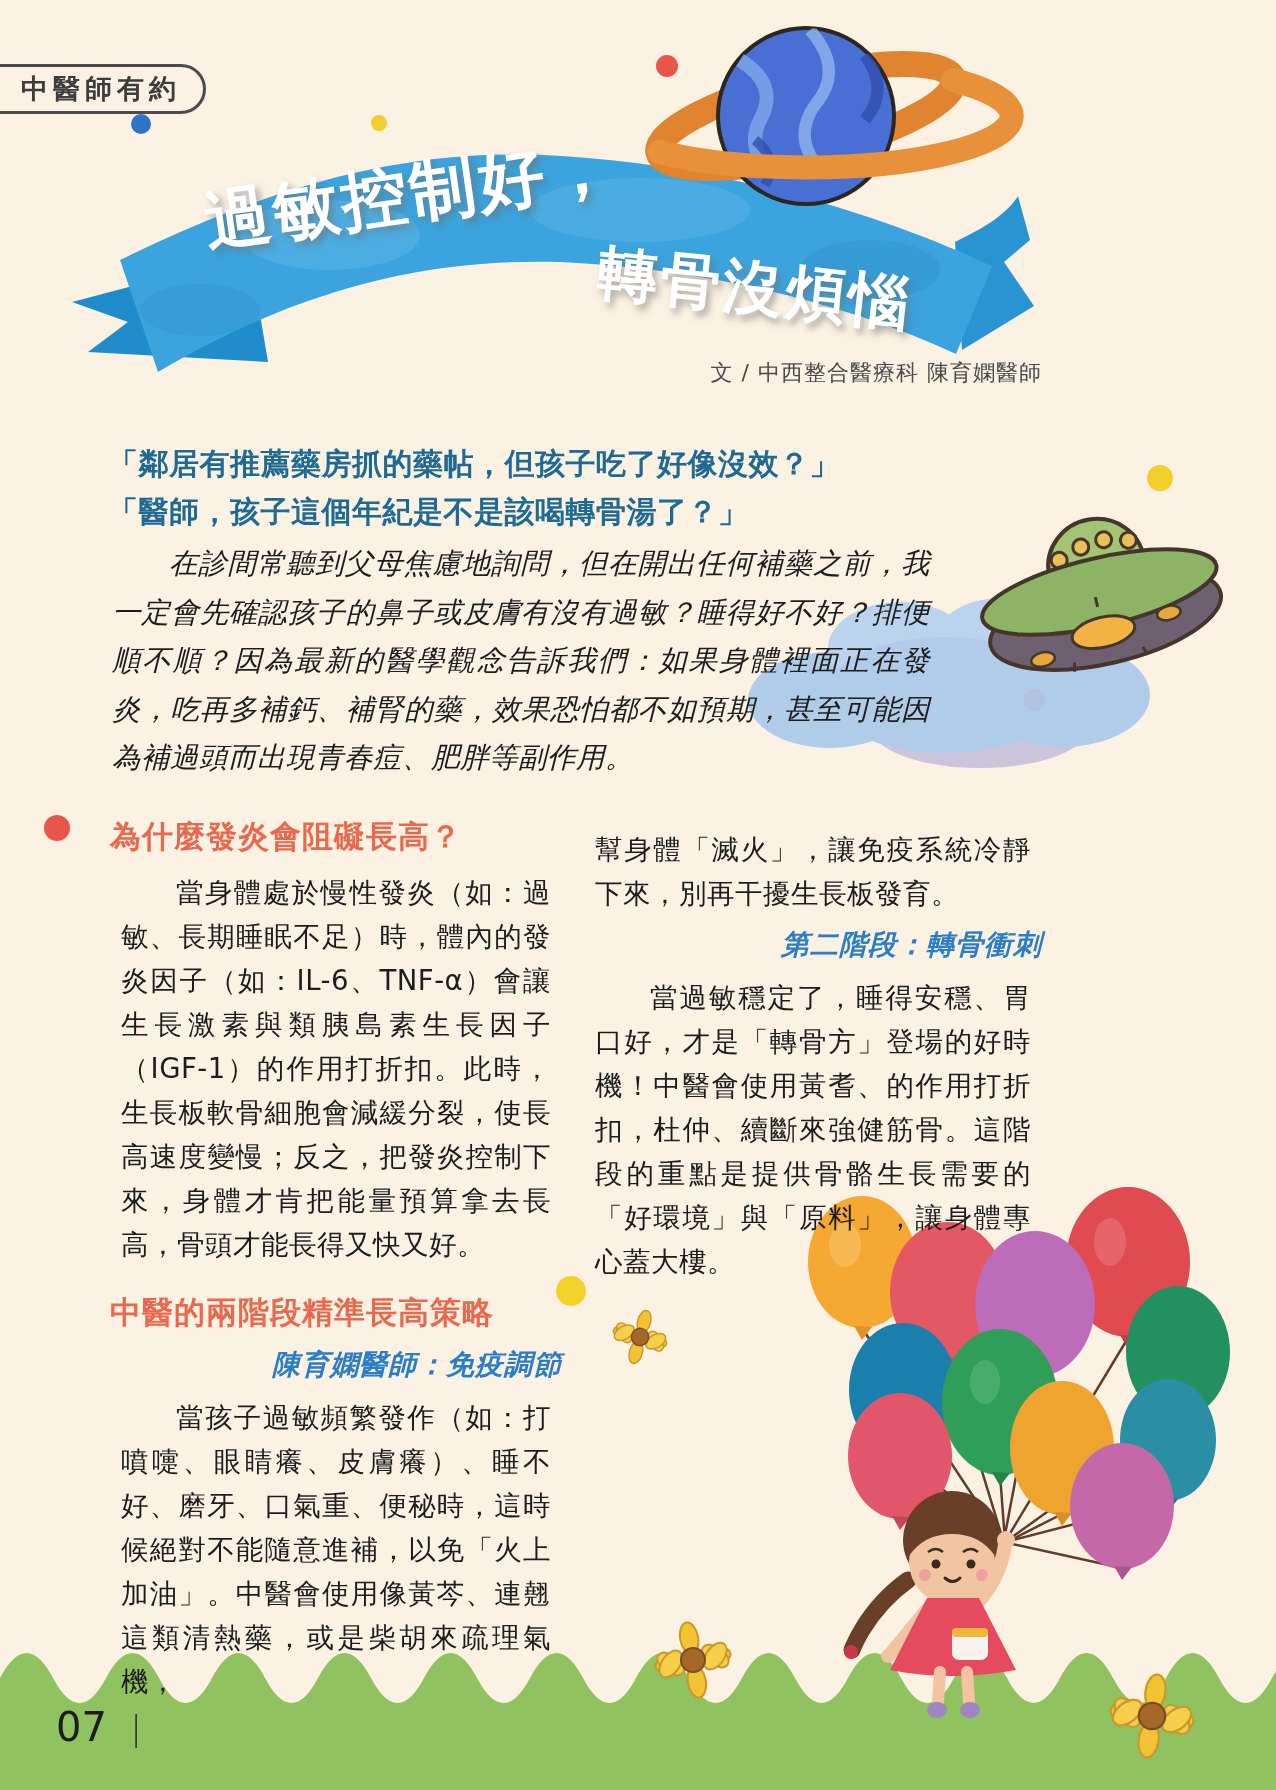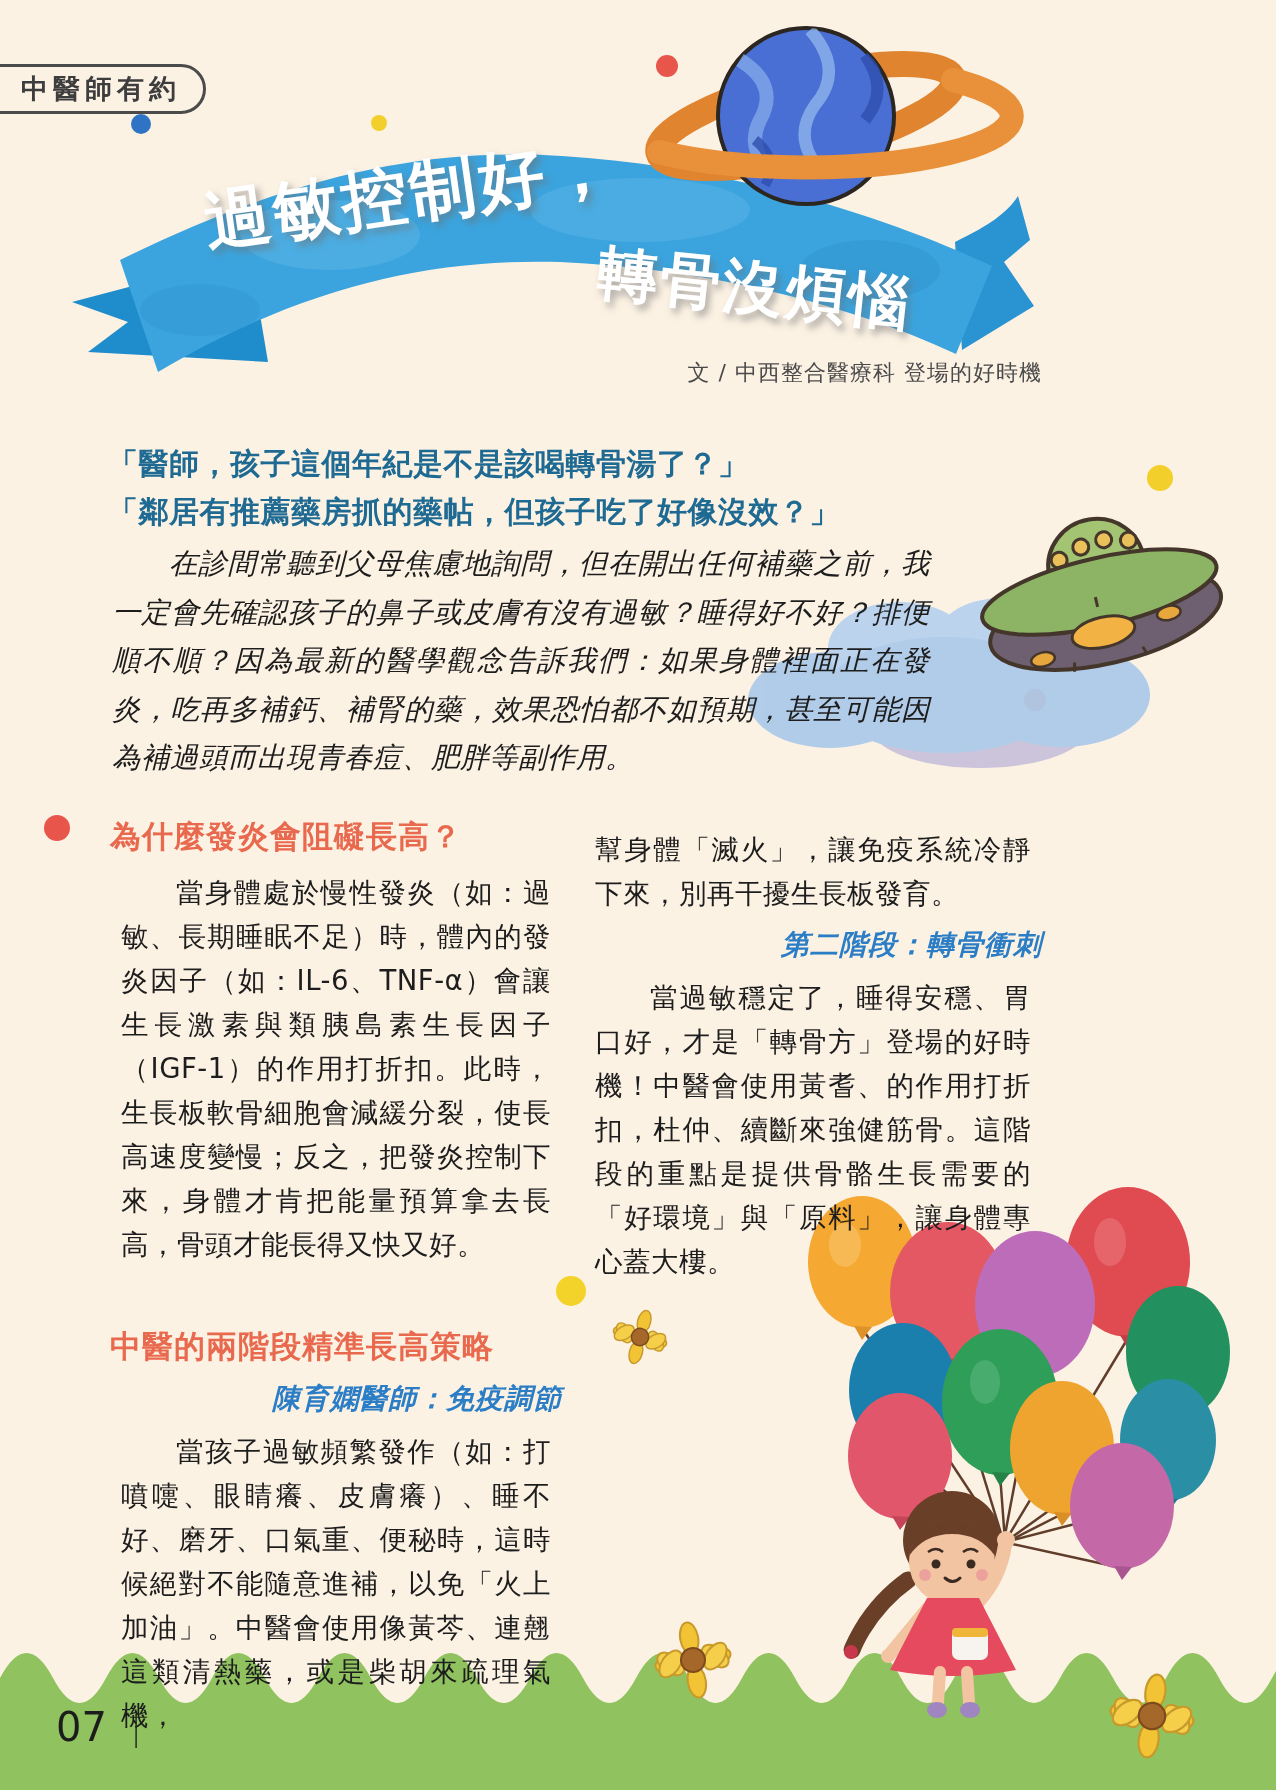--- a/index.html
+++ b/index.html
@@ -24,21 +24,21 @@
   .intro-p{position:absolute;left:112px;top:540px;width:818px;
            font-size:28.5px;color:#1d1d1d;line-height:48.5px;text-align:justify;
            text-indent:2em;letter-spacing:.5px;font-style:italic;}
   
   .col{position:absolute;font-size:27.5px;color:#1d1d1d;line-height:44px;
        text-align:justify;letter-spacing:.5px;}
   .col-left{left:110px;top:816px;width:452px;}
   .col-right{left:584px;top:816px;width:458px;}
   .h-orange{font-size:31px;font-weight:bold;color:#e9694e;line-height:40px;
             text-align:left;margin:0 0 14px 0;letter-spacing:1px;}
-  .h-orange2{margin-top:60px;}
+  .h-orange2{margin-top:26px;}
   .h-blue{font-size:28px;font-weight:bold;color:#2b7dc6;line-height:38px;
           text-align:right;margin:10px 0 8px 0;letter-spacing:1px;font-style:italic;}
   .body-p{margin:11px;text-indent:2em;}
   .body-p.noindent{text-indent:0;}
   
   .footer-text{position:absolute;left:56px;top:1704px;display:flex;align-items:center;z-index:5;}
   .footer-num{font-size:40px;color:#1c1c1c;}
   .footer-sep{font-size:30px;color:#1c1c1c;margin:0 20px 0 24px;font-weight:200;transform:scaleY(1.15);}
   .footer-slogan{font-size:26px;color:#8e8f99;letter-spacing:4px;}
   svg.decor{position:absolute;left:0;top:0;z-index:0;}
@@ -203,25 +203,25 @@
 
 <div class="textlayer">
 
   <div class="badge">
     <span>中醫師有約</span>
   </div>
 
   <div class="title-part title-p1">過敏控制好，</div>
   <div class="title-part title-p2">轉骨沒煩惱</div>
 
-  <div class="author">文 / 中西整合醫療科 登場的好時機</div>
+  <div class="author">文 / 中西整合醫療科 陳育嫻醫師</div>
 
   <div class="quotes">
+    <div>「鄰居有推薦藥房抓的藥帖，但孩子吃了好像沒效？」</div>
     <div>「醫師，孩子這個年紀是不是該喝轉骨湯了？」</div>
-    <div>「鄰居有推薦藥房抓的藥帖，但孩子吃了好像沒效？」</div>
   </div>
 
   <div class="intro-p">在診間常聽到父母焦慮地詢問，但在開出任何補藥之前，我一定會先確認孩子的鼻子或皮膚有沒有過敏？睡得好不好？排便順不順？因為最新的醫學觀念告訴我們：如果身體裡面正在發炎，吃再多補鈣、補腎的藥，效果恐怕都不如預期，甚至可能因為補過頭而出現青春痘、肥胖等副作用。</div>
 
   <div class="col col-left">
     <div class="h-orange">為什麼發炎會阻礙長高？</div>
     <p class="body-p">當身體處於慢性發炎（如：過敏、長期睡眠不足）時，體內的發炎因子（如：IL-6、TNF-α）會讓生長激素與類胰島素生長因子（IGF-1）的作用打折扣。此時，生長板軟骨細胞會減緩分裂，使長高速度變慢；反之，把發炎控制下來，身體才肯把能量預算拿去長高，骨頭才能長得又快又好。</p>
     <div class="h-orange h-orange2">中醫的兩階段精準長高策略</div>
     <div class="h-blue">陳育嫻醫師：免疫調節</div>
     <p class="body-p">當孩子過敏頻繁發作（如：打噴嚏、眼睛癢、皮膚癢）、睡不好、磨牙、口氣重、便秘時，這時候絕對不能隨意進補，以免「火上加油」。中醫會使用像黃芩、連翹這類清熱藥，或是柴胡來疏理氣機，</p>

